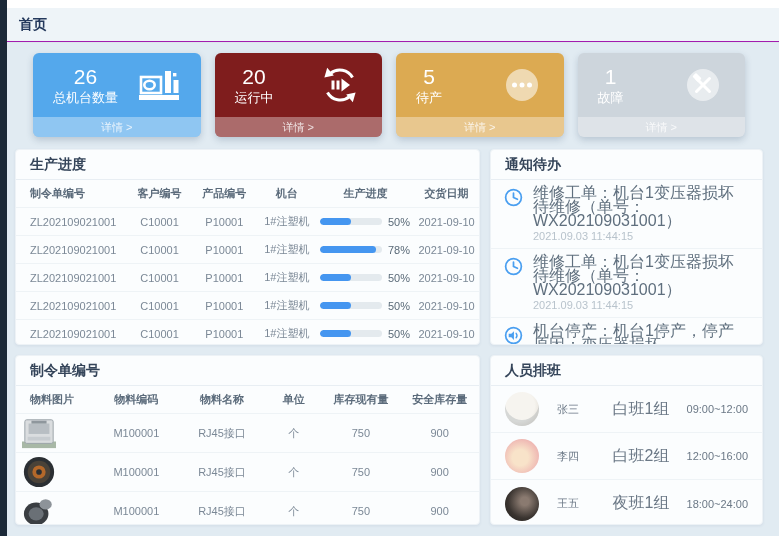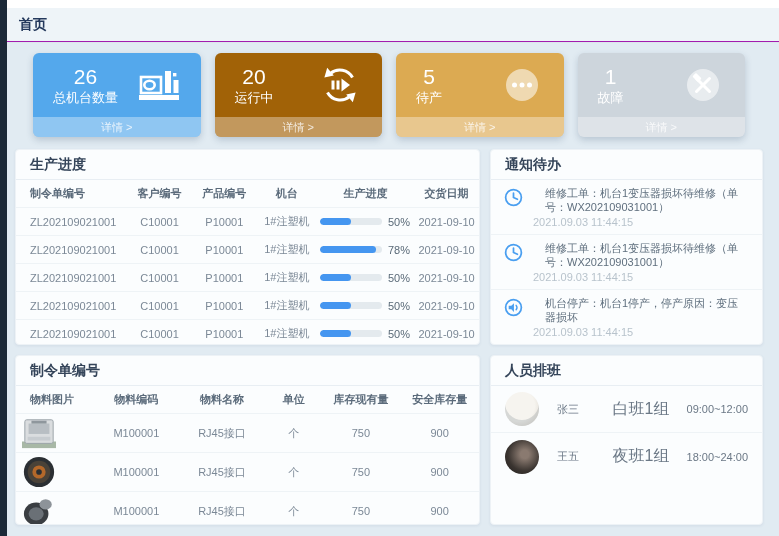--- a/index.html
+++ b/index.html
@@ -70,21 +70,21 @@
   .mat-img.cone-speaker-image .mimg-cone { display:inline; }
 
   
   .notif-item { display:flex; padding:6px 14px 5px 12px; border-bottom:1px solid #eef3f6; cursor:pointer; }
   .notif-item:last-child { border-bottom:none; }
   .notif-icon { width:22px; height:22px; flex:0 0 22px; margin-right:8px; margin-top:1px; }
   .notif-icon svg { display:none; width:21px; height:21px; }
   .notif-icon.clock-icon .nic-clock { display:block; }
   .notif-icon.speaker-icon .nic-speaker { display:block; }
   .notif-body { flex:1; }
-  .notif-text { font-size:11px; color:#5f6f7e; line-height:14px;margin-left:12px; }
+  .notif-text { font-size:16px; color:#5f6f7e; line-height:14px; }
   .notif-time { font-size:11px; color:#b8c3cc; line-height:14px; margin-top:1px; }
 
   
   .sched-item { display:flex; align-items:center; padding:6px 14px; border-bottom:1px solid #eef3f6; height:47px; }
   .sched-item:last-child { border-bottom:none; }
   .avatar { width:34px; height:34px; border-radius:50%; flex:0 0 34px; }
   .avatar-sketch { background:radial-gradient(circle at 40% 40%, #f6f4ef 55%, #ddd8cf 90%); box-shadow:inset 0 -6px 0 rgba(120,130,140,.25); }
   .avatar-pink   { background:radial-gradient(circle at 45% 55%, #f8e3c9 30%, #efb9b4 70%, #e79d9a); }
   .avatar-photo  { background:radial-gradient(circle at 58% 42%, #8a7a70 15%, #3a3430 60%, #1f1c1a); }
   .sched-name  { font-size:11px; color:#6b7886; width:66px; margin-left:18px; }
@@ -119,21 +119,21 @@
               <rect x="28" y="4" width="6" height="22" fill="#fff"></rect>
               <rect x="36.5" y="13" width="5" height="13" fill="#fff"></rect>
               <rect x="36" y="6" width="3.4" height="3.4" fill="#fff"></rect>
             </svg>
 
           </span>
         </div>
         <div class="card-footer">详情 &gt;</div>
       </div>
 
-      <div class="card" style="background: #a16207;">
+      <div class="card" style="background: #7f1d1d;">
         <div class="card-main">
           <div class="card-text">
             <span class="card-value">20</span>
             <span class="card-label">运行中</span>
           </div>
           <span class="card-icon running-icon">
 
             <svg class="ic ic-running" viewBox="0 0 40 40">
               <path d="M32.5 12.5 A14.5 14.5 0 0 0 10.5 8.3" fill="none" stroke="#fff" stroke-width="3"></path>
               <polygon points="7.2,2.8 13.8,10.4 4.4,12.4" fill="#fff"></polygon>
@@ -437,20 +437,26 @@
       <div class="panel-title">人员排班</div>
       <div>
 
           <div class="sched-item">
             <span class="avatar avatar-sketch"></span>
             <span class="sched-name">张三</span>
             <span class="sched-shift">白班1组</span>
             <span class="sched-time">09:00~12:00</span>
           </div>
 
+          <div class="sched-item">
+            <span class="avatar avatar-pink"></span>
+            <span class="sched-name">李四</span>
+            <span class="sched-shift">白班2组</span>
+            <span class="sched-time">12:00~16:00</span>
+          </div>
 
           <div class="sched-item">
             <span class="avatar avatar-photo"></span>
             <span class="sched-name">王五</span>
             <span class="sched-shift">夜班1组</span>
             <span class="sched-time">18:00~24:00</span>
           </div>
         </div>
     </div>
 

